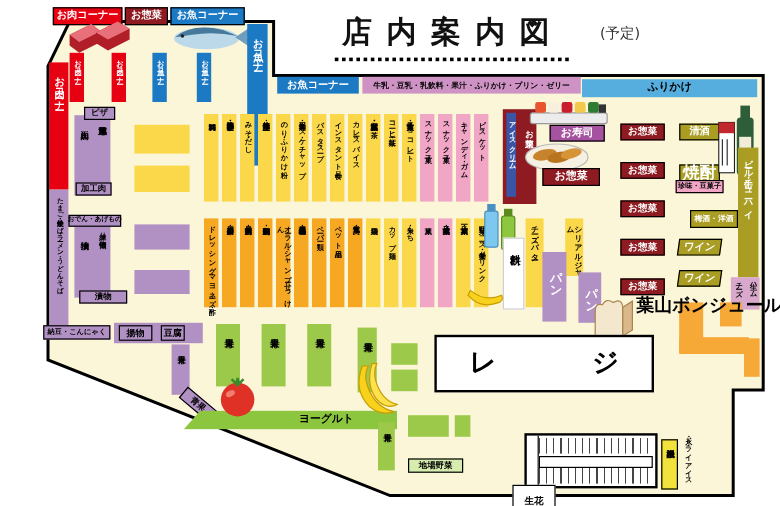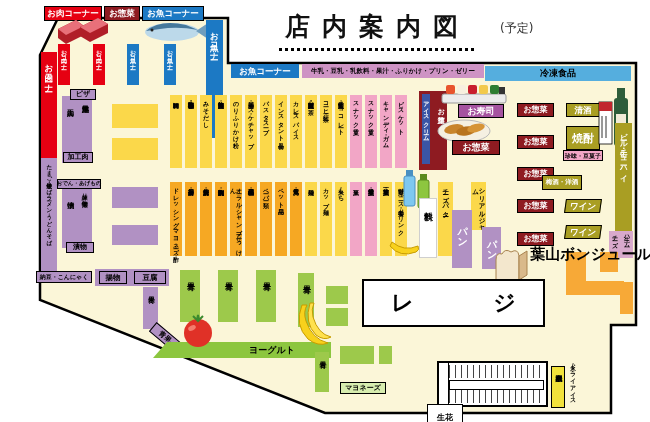--- a/index.html
+++ b/index.html
@@ -73,35 +73,35 @@
     </div>
   <div class="a col blue" style="left:127px;top:44px;height:41px">
       <span class="v w">お魚コーナー</span>
     </div>
   <div class="a col blue" style="left:164px;top:44px;height:41px">
       <span class="v w">お魚コーナー</span>
     </div>
 
   <div class="a lb blue w" style="left:231px;top:64px;width:68px;height:14px;font-size:8.5px">お魚コーナー</div>
   <div class="a lb" style="left:302px;top:64px;width:182px;height:14px;font-size:6.5px;background:var(--dairyband)">牛乳・豆乳・乳飲料・果汁・ふりかけ・プリン・ゼリー</div>
-  <div class="a lb" style="left:485px;top:66px;width:146px;height:15px;font-size:9px;background:var(--frozenblue)">冷凍食品</div>
+  <div class="a lb" style="left:485px;top:66px;width:146px;height:15px;font-size:9px;background:var(--frozenblue)">ふりかけ</div>
 
   <div class="a purple" style="left:62px;top:96px;width:30px;height:67px;display:flex;justify-content:space-around">
     <span class="v" style="font-size:7px;font-weight:bold;margin-top:8px">加工肉</span>
     <span class="v" style="font-size:7px;font-weight:bold;margin-top:4px">洋風惣菜</span>
   </div>
   <div class="a lb purple bd" style="left:70px;top:89px;width:26px;height:11px;font-size:7px">ピザ</div>
   <div class="a lb purple bd" style="left:63px;top:152px;width:30px;height:11px;font-size:7px">加工肉</div>
 
   <div class="a purple" style="left:62px;top:186px;width:30px;height:62px;display:flex;justify-content:space-around">
     <span class="v" style="font-size:7px;font-weight:bold;margin-top:10px">漬物</span>
     <span class="v" style="font-size:6px;font-weight:bold;margin-top:3px">練り物・佃煮</span>
   </div>
   <div class="a lb purple bd" style="left:57px;top:179px;width:44px;height:10px;font-size:5.5px">おでん・あげもの</div>
-  <div class="a lb purple bd" style="left:66px;top:242px;width:28px;height:11px;font-size:7px">漬物</div>
+  <div class="a lb purple bd" style="left:66px;top:242px;width:40px;height:11px;font-size:7px">漬物</div>
 
   <div class="a yellow" style="left:112px;top:104px;width:46px;height:24px"></div>
   <div class="a yellow" style="left:112px;top:138px;width:46px;height:22px"></div>
   <div class="a purple" style="left:112px;top:187px;width:46px;height:21px"></div>
   <div class="a purple" style="left:112px;top:225px;width:46px;height:20px"></div>
 
   <div class="a col yellow" style="left:170px;top:95px;height:73px">
       <span class="v">調味料</span>
     </div>
   <div class="a col yellow" style="left:185px;top:95px;height:73px">
@@ -222,23 +222,23 @@
   </svg>
   <div class="a lb darkred w bd" style="left:452px;top:140px;width:48px;height:15px;font-size:9px">お惣菜</div>
 
   <div class="a lb darkred w bd" style="left:517px;top:103px;width:37px;height:14px;font-size:8px">お惣菜</div>
   <div class="a lb darkred w bd" style="left:517px;top:135px;width:37px;height:14px;font-size:8px">お惣菜</div>
   <div class="a lb darkred w bd" style="left:517px;top:167px;width:37px;height:14px;font-size:8px">お惣菜</div>
   <div class="a lb darkred w bd" style="left:517px;top:199px;width:37px;height:14px;font-size:8px">お惣菜</div>
   <div class="a lb darkred w bd" style="left:517px;top:232px;width:37px;height:14px;font-size:8px">お惣菜</div>
 
   <div class="a lb olive w bd" style="left:566px;top:103px;width:34px;height:14px;font-size:8.5px">清酒</div>
-  <div class="a lb olive w bd" style="left:566px;top:126px;width:34px;height:24px;font-size:11px">焼酎</div>
+  <div class="a lb olive w bd" style="left:566px;top:137px;width:34px;height:14px;font-size:14px">焼酎</div>
   <div class="a lb pink bd" style="left:563px;top:150px;width:40px;height:11px;font-size:6px">珍味・豆菓子</div>
-  <div class="a lb olive w bd" style="left:542px;top:175px;width:40px;height:15px;font-size:6.5px">梅酒・洋酒</div>
+  <div class="a lb olive w bd" style="left:575px;top:175px;width:40px;height:15px;font-size:6.5px">梅酒・洋酒</div>
   <div class="a lb olive w bd" style="left:565px;top:199px;width:36px;height:14px;font-size:8.5px;transform:skewX(-8deg)">ワイン</div>
   <div class="a lb olive w bd" style="left:565px;top:225px;width:36px;height:14px;font-size:8.5px;transform:skewX(-8deg)">ワイン</div>
   <svg class="a" style="left:596px;top:84px" width="38" height="66" viewBox="0 0 38 66">
     <rect x="21" y="4" width="8" height="12" fill="#2e5d3a"></rect>
       <rect x="18" y="14" width="14" height="48" rx="3" fill="#2e5d3a"></rect>
     <rect x="20" y="30" width="10" height="22" fill="#f2ecd8"></rect>
     <rect x="3" y="18" width="13" height="42" fill="#fff" stroke="#000" stroke-width="0.8"></rect>
     <rect x="3" y="18" width="13" height="9" fill="#c1272d"></rect>
       <line x1="6" y1="32" x2="6" y2="54" stroke="#333"></line>
       <line x1="10" y1="32" x2="10" y2="54" stroke="#333"></line>
@@ -279,21 +279,21 @@
 
   <div class="a" style="left:566px;top:252px;width:20px;height:42px;background:var(--bakeryorange)"></div>
   <div class="a" style="left:600px;top:252px;width:18px;height:20px;background:var(--bakeryorange)"></div>
   <div class="a" style="left:566px;top:281px;width:58px;height:14px;background:var(--bakeryorange)"></div>
   <div class="a" style="left:620px;top:282px;width:13px;height:32px;background:var(--bakeryorange)"></div>
   <div class="a lb" style="left:546px;top:248px;width:90px;height:13px;font-size:15px">葉山ボンジュール</div>
 
   <div class="a lb purple bd" style="left:36px;top:271px;width:56px;height:12px;font-size:6px">納豆・こんにゃく</div>
   <div class="a purple" style="left:95px;top:269px;width:74px;height:17px"></div>
   <div class="a lb purple bd" style="left:99px;top:271px;width:28px;height:13px;font-size:7.5px">揚物</div>
-  <div class="a lb purple bd" style="left:134px;top:271px;width:32px;height:13px;font-size:7.5px">豆腐</div>
+  <div class="a lb purple bd" style="left:134px;top:271px;width:20px;height:13px;font-size:7.5px">豆腐</div>
 
   <div class="a purple" style="left:143px;top:287px;width:15px;height:42px;display:flex;justify-content:center">
     <span class="v" style="font-size:7px;font-weight:bold;margin-top:4px">青果</span>
   </div>
   <div class="a lb purple bd" style="left:149px;top:331px;width:32px;height:12px;font-size:7px;transform:rotate(40deg)">青果</div>
   <div class="a green" style="left:180px;top:270px;width:20px;height:52px;display:flex;justify-content:center">
       <span class="v" style="font-size:8px;font-weight:bold;margin-top:6px">青果</span>
     </div>
   <div class="a green" style="left:218px;top:270px;width:20px;height:52px;display:flex;justify-content:center">
       <span class="v" style="font-size:8px;font-weight:bold;margin-top:6px">青果</span>
@@ -305,21 +305,21 @@
       <span class="v" style="font-size:8px;font-weight:bold;margin-top:6px">青果</span>
     </div>
   <div class="a green" style="left:326px;top:286px;width:22px;height:18px"></div>
   <div class="a green" style="left:326px;top:308px;width:22px;height:18px"></div>
   <div class="a lb" style="left:153px;top:342px;width:178px;height:16px;background:var(--greenbar);font-size:9px;clip-path:polygon(14px 0,100% 0,100% 100%,0 100%);padding-left:60px">ヨーグルト</div>
   <div class="a green" style="left:340px;top:346px;width:34px;height:18px"></div>
   <div class="a green" style="left:379px;top:346px;width:13px;height:18px"></div>
   <div class="a green" style="left:315px;top:352px;width:14px;height:40px;display:flex;justify-content:center">
     <span class="v" style="font-size:7px;font-weight:bold;margin-top:4px">青果</span>
   </div>
-  <div class="a lb bd" style="left:340px;top:382px;width:46px;height:12px;font-size:7px;background:var(--palegreen)">マヨネーズ</div>
+  <div class="a lb bd" style="left:340px;top:382px;width:46px;height:12px;font-size:7px;background:var(--palegreen)">地場野菜</div>
 
   <svg class="a" style="left:180px;top:313px" width="36" height="36" viewBox="0 0 36 36">
     <circle cx="18" cy="20" r="14" fill="#e03127"></circle>
     <path d="M18 8 L13 3 L17 7 L18 2 L19 7 L23 3 Z" fill="#3b8a2e" stroke="#3b8a2e" stroke-width="2"></path>
     <ellipse cx="12" cy="15" rx="4" ry="2.5" fill="#f47d6e" transform="rotate(-25 12 15)"></ellipse>
   </svg>
   <svg class="a" style="left:292px;top:301px" width="40" height="48" viewBox="0 0 40 48">
     <path d="M10 4 Q2 24 16 38 Q26 46 36 42 Q20 38 14 20 Q11 11 15 4 Z" fill="#f8d11c" stroke="#c79c00"></path>
     <path d="M18 2 Q12 22 24 34 Q32 40 39 36 Q26 33 21 16 Q19 8 22 2 Z" fill="#ffe14d" stroke="#c79c00"></path>
   </svg>

